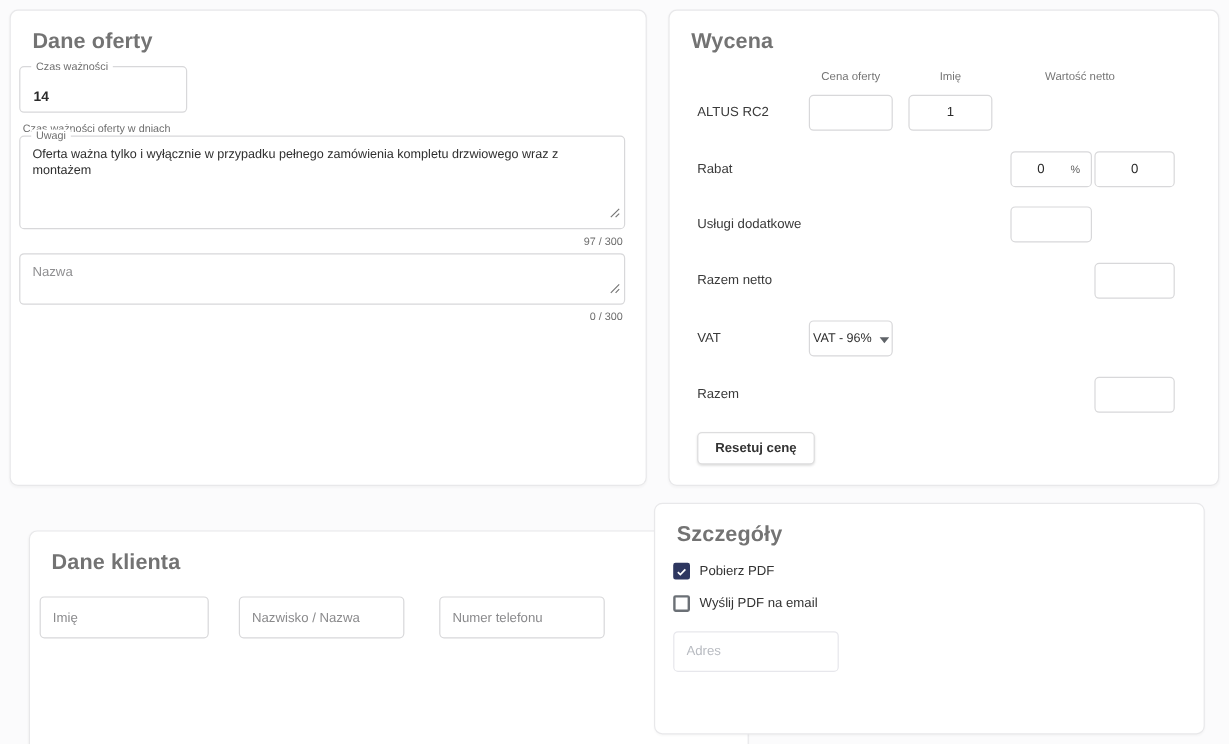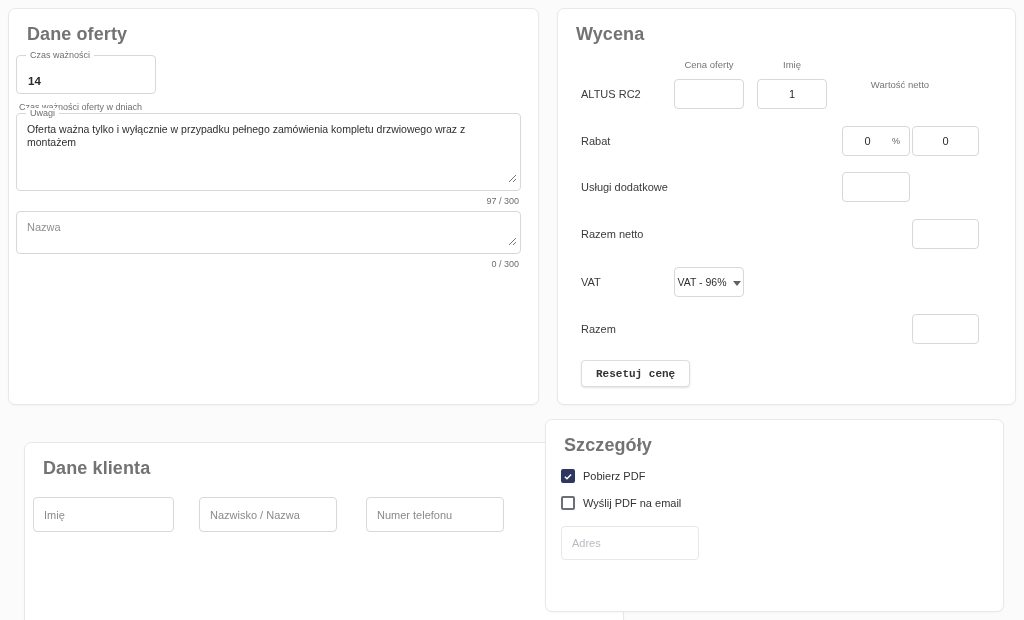--- a/index.html
+++ b/index.html
@@ -74,21 +74,21 @@
   }
 
   
   .phead {
     position:absolute; top:50px;
     font-size:9.5px; color:#757575;
     transform:translateX(-50%); white-space:nowrap;
   }
   .phead-price { left:151px; }
   .phead-qty   { left:234px; }
-  .phead-value { left:342px;margin-top:20px; }
+  .phead-value { left:342px; }
 
   .plabel {
     position:absolute; left:23px;
     font-size:11px; color:#3a3a3a; font-weight:500;
     line-height:30px; white-space:nowrap;
   }
   .pinput {
     position:absolute;
     height:30px;
     border:1px solid #d8d8da; border-radius:4px; background:#fff;
@@ -125,21 +125,21 @@
     border-left:4px solid transparent; border-right:4px solid transparent;
     border-top:5px solid #5f6368;
     margin-top:2px;
   }
 
   .reset-btn {
     position:absolute; left:23px; top:351px;
     height:27px; padding:0 14px;
     background:#fff; border:1px solid #ddddde; border-radius:4px;
     box-shadow:0 1px 2px rgba(0,0,0,0.12);
-    font-family:Liberation Mono, monospace; font-size:11px; font-weight:600; color:#333;
+    font-family:Liberation Sans, sans-serif; font-size:11px; font-weight:600; color:#333;
     cursor:pointer;
   }
 
   
   .cinput {
     position:absolute; top:54px; height:35px;
     border:1px solid #d8d8da; border-radius:4px; background:#fff;
     font-family:inherit; font-size:11px; color:#2b2b2b;
     padding:4px 10px; outline:none;
   }

